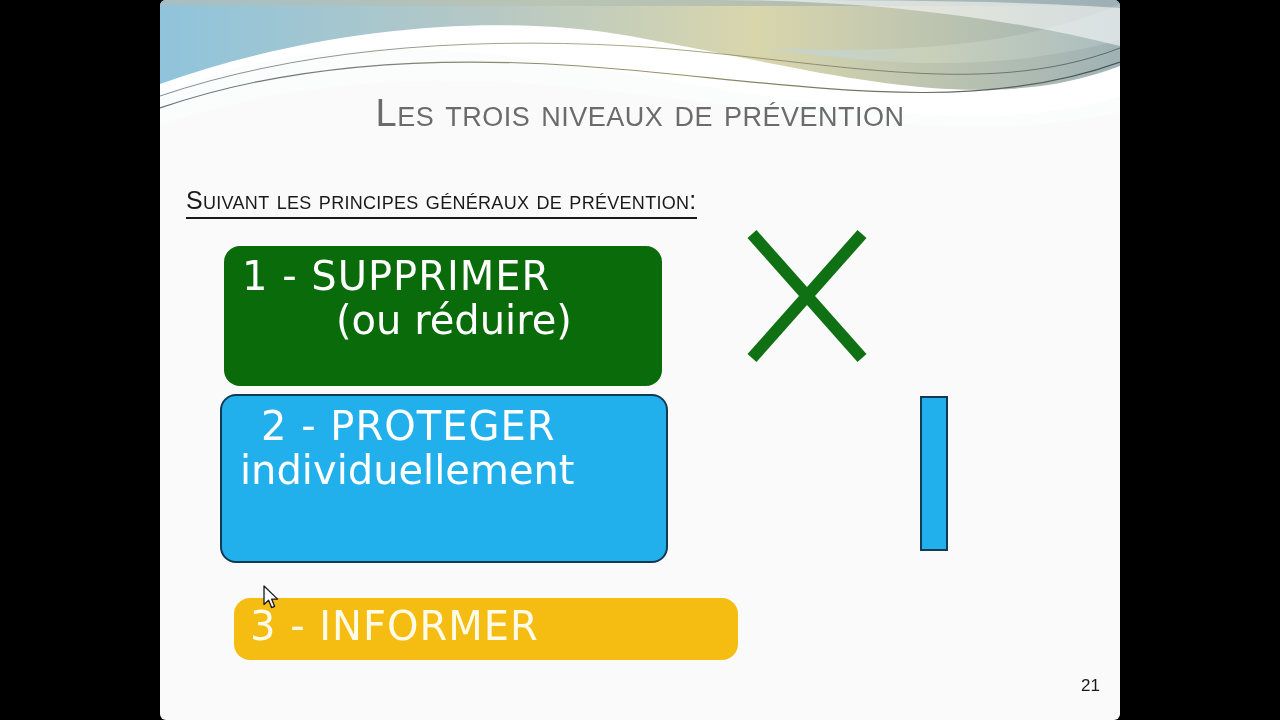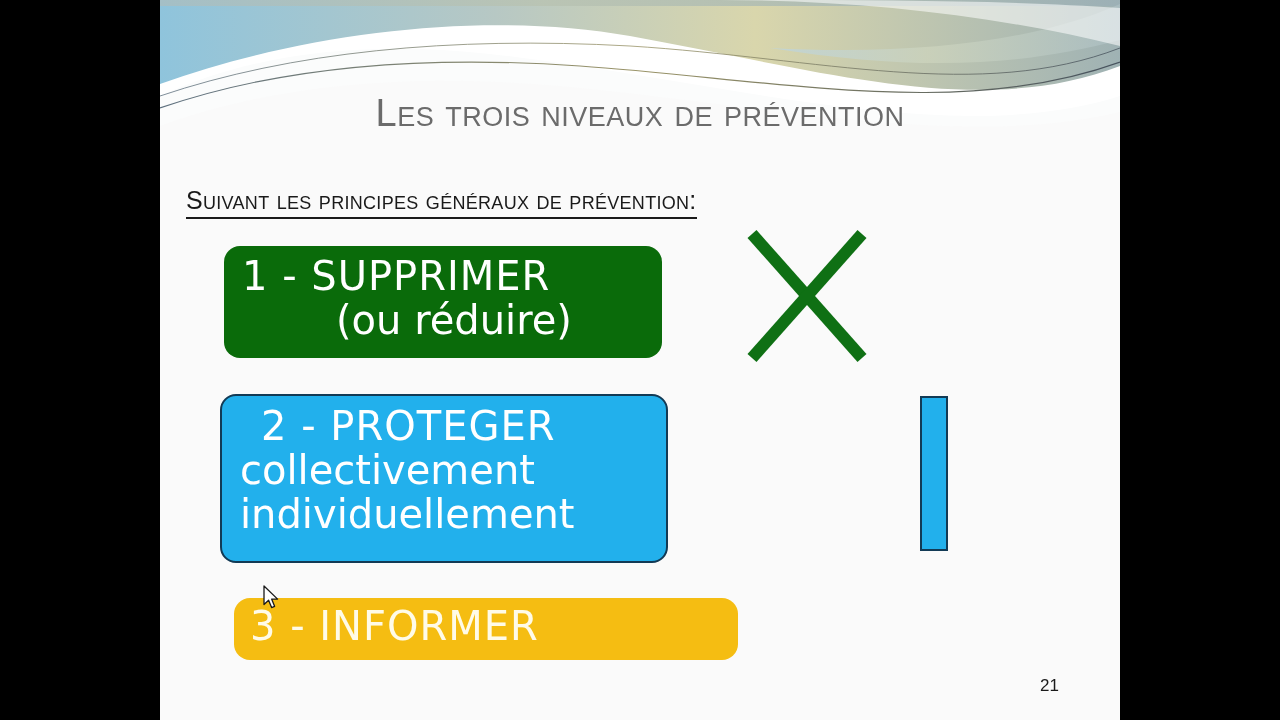--- a/index.html
+++ b/index.html
@@ -25,20 +25,21 @@
 
   
   #slide {
     position: absolute;
     left: 160px;
     top: 0px;
     width: 960px;
     height: 720px;
     background: #fafafa;
     overflow: hidden;
+    border-radius: 6px;
   }
 
   
   #banner {
     position: absolute;
     left: 0;
     top: 0;
     width: 960px;
     height: 150px;
     overflow: hidden;
@@ -93,21 +94,21 @@
   .level-line {
     display: block;
     white-space: nowrap;
   }
 
   
   #box-supprimer {
     left: 64px;
     top: 246px;
     width: 438px;
-    height: 112px;
+    height: 140px;
     background: #0a6b0a;
     font-size: 40px;
   }
   #box-supprimer .l1 { padding-left: 18px; letter-spacing: 1px; }
   #box-supprimer .l2 { padding-left: 112px; }
 
   
   #box-proteger {
     left: 60px;
     top: 394px;
@@ -154,21 +155,21 @@
     border: 2px solid #123a55;
     box-sizing: border-box;
   }
 
   
   #page-number {
     position: absolute;
     left: 880px;
     top: 676px;
     width: 60px;
-    text-align: left;
+    text-align: right;
     color: #1a1a1a;
     font-family: "Liberation Sans", sans-serif;
     font-size: 17px;
   }
 
   
   #cursor {
     position: absolute;
     left: 103px;
     top: 585px;
@@ -234,21 +235,20 @@
 
     <div id="subtitle">Suivant les principes généraux de prévention:</div>
 
     <div id="box-supprimer" class="level-box">
       <span class="level-line l1">1 -  SUPPRIMER</span>
       <span class="level-line l2">(ou réduire)</span>
     </div>
 
     <div id="box-proteger" class="level-box">
       <span class="level-line l1">2 -  PROTEGER</span>
-      <span class="level-line l2">collectivement</span>
       <span class="level-line l3">individuellement</span>
     </div>
 
     <div id="box-informer" class="level-box">
       <span class="level-line l1">3 -  INFORMER</span>
     </div>
 
     <div id="x-mark">
       <svg width="126" height="140" viewBox="0 0 126 140" xmlns="http://www.w3.org/2000/svg">
         <line x1="8" y1="8" x2="118" y2="132" stroke="#0f7014" stroke-width="12" stroke-linecap="butt"></line>

